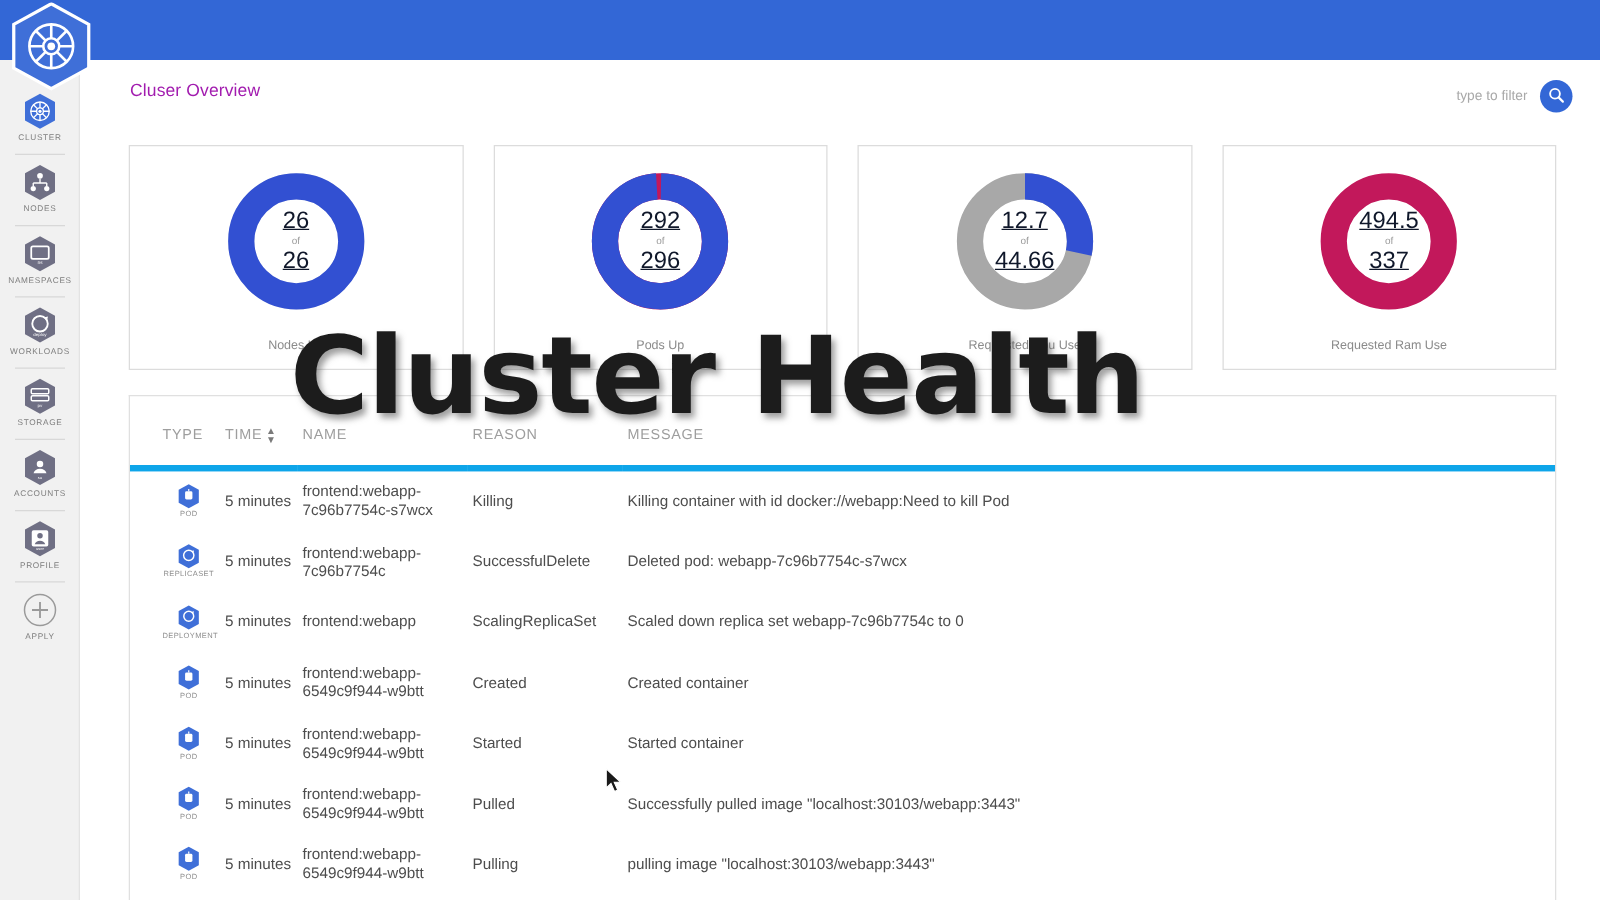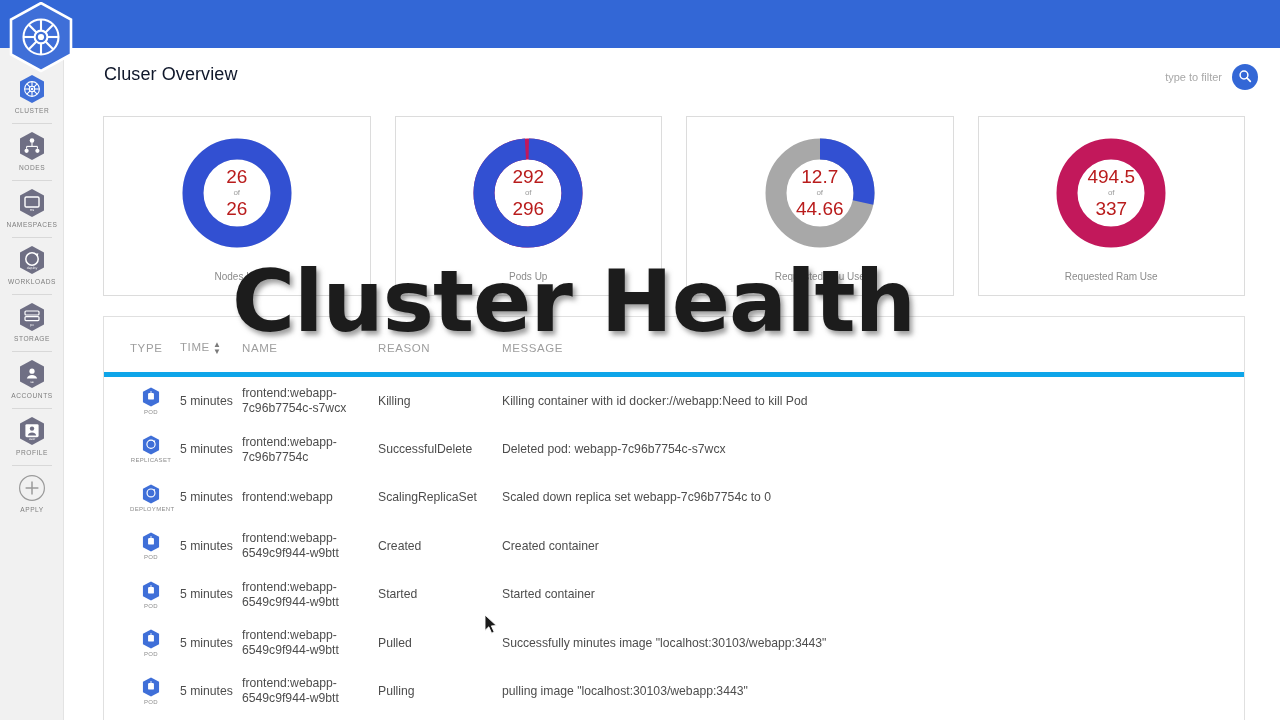--- a/index.html
+++ b/index.html
@@ -70,22 +70,22 @@
     position: absolute; top: 48px; left: 64px;
     width: 1216px; height: 672px;
     background: #ffffff;
   }
   .page-head {
     position: relative;
     height: 56px;
     padding: 16px 24px 0 40px;
   }
   .page-title {
-    font-size: 18px;
-    color: #0f172a;
+    font-size: 14px;
+    color: #a21caf;
     font-weight: normal;
     letter-spacing: 0.1px;
     font-family: "Liberation Sans", sans-serif;
   }
   .filter-wrap {
     position: absolute; top: 16px; right: 22px;
     display: flex; align-items: center; gap: 10px;
   }
   .filter-input {
     border: none; outline: none; background: transparent;
@@ -118,21 +118,21 @@
     padding-top: 18px;
   }
   .donut { position: relative; width: 116px; height: 116px; }
   .donut svg { display: block; }
   .donut-center {
     position: absolute; inset: 0;
     display: flex; flex-direction: column;
     align-items: center; justify-content: center;
     pointer-events: none;
   }
-  .donut-val { font-size: 19px; color: #b91c1c; line-height: 1.05; }
+  .donut-val { font-size: 19px; color: #0f172a; line-height: 1.05; text-decoration: underline; }
   .donut-of  { font-size: 8px; color: #9b9b9b; line-height: 1.6; }
   .card-label {
     position: absolute; bottom: 13px; left: 0; right: 0;
     text-align: center;
     font-size: 10px;
     color: #8b8b8b;
   }
 
   
   .table-card {
@@ -550,21 +550,21 @@
                   <polygon points="15,2 26,8 26,22 15,28 4,22 4,8" fill="#3f6fd8"></polygon>
                   <rect x="11" y="9.5" width="8" height="9" rx="1.6" fill="#ffffff"></rect>
                   <line x1="15" y1="9.5" x2="15" y2="7" stroke="#ffffff" stroke-width="1.3"></line>
                 </svg>
                 <span class="type-name">POD</span>
               </span>
             </td>
             <td>5 minutes</td>
             <td>frontend:webapp-6549c9f944-w9btt</td>
             <td>Pulled</td>
-            <td class="msg">Successfully minutes image "localhost:30103/webapp:3443"</td>
+            <td class="msg">Successfully pulled image "localhost:30103/webapp:3443"</td>
           </tr>
 
           <tr>
             <td class="col-type">
               <span class="type-cell">
                 <svg class="type-ico" width="22" height="22" viewBox="0 0 30 30">
                   <polygon points="15,2 26,8 26,22 15,28 4,22 4,8" fill="#3f6fd8"></polygon>
                   <rect x="11" y="9.5" width="8" height="9" rx="1.6" fill="#ffffff"></rect>
                   <line x1="15" y1="9.5" x2="15" y2="7" stroke="#ffffff" stroke-width="1.3"></line>
                 </svg>

